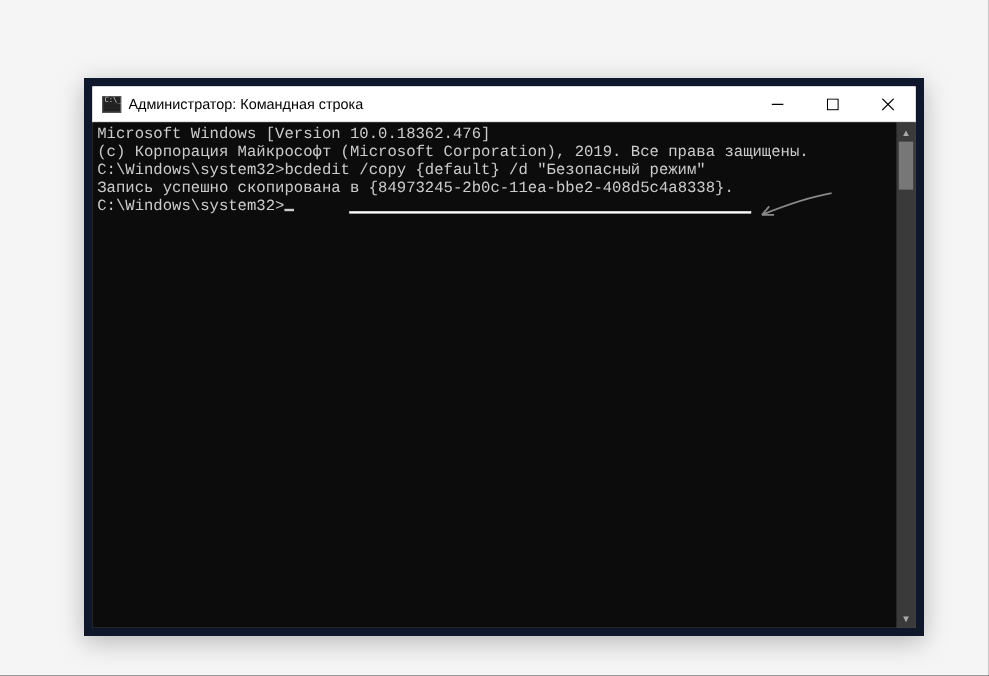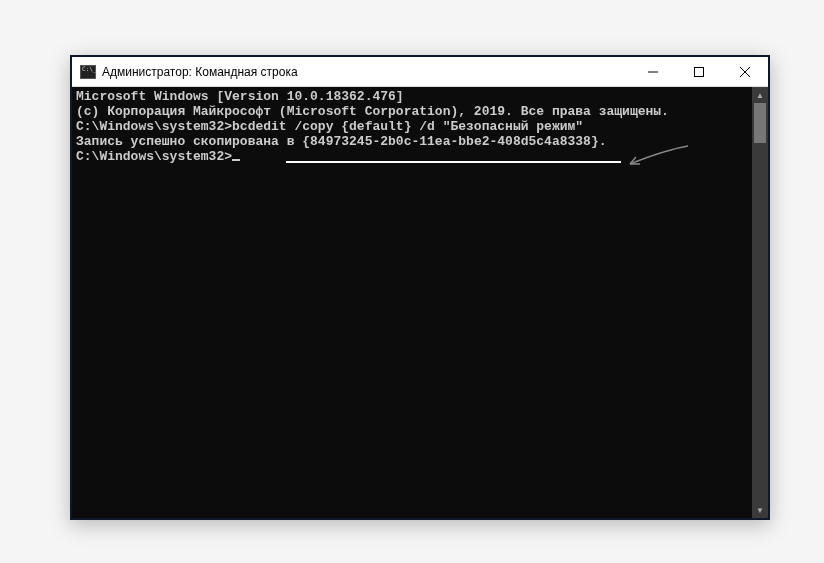--- a/index.html
+++ b/index.html
@@ -6,25 +6,25 @@
     body {
       width: 824px;
       height: 563px;
       background: #f5f5f5;
       font-family: "Segoe UI", Tahoma, sans-serif;
       position: relative;
     }
     .window {
       position: absolute;
       left: 70px;
-      top: 55px;
+      top: 65px;
       width: 700px;
       height: 465px;
       background: #fff;
-      border: 2px solid #0f172a;
+      border: 7px solid #0f172a;
       box-shadow: 0 5px 20px rgba(0,0,0,0.25);
       display: flex;
       flex-direction: column;
     }
     .titlebar {
       height: 30px;
       background: #fff;
       display: flex;
       align-items: center;
       border-bottom: 1px solid #ddd;
@@ -69,21 +69,20 @@
       font-size: 10px;
       color: #000;
       font-family: "Segoe UI Symbol", sans-serif;
     }
     .win-btn svg { width: 10px; height: 10px; }
     .console-wrap {
       flex: 1;
       display: flex;
       background: #0c0c0c;
       position: relative;
-      font-weight: bold;
     }
     .console {
       flex: 1;
       background: #0c0c0c;
       color: #cccccc;
       font-family: "Consolas", "Courier New", monospace;
       font-size: 13px;
       line-height: 15px;
       padding: 2px 4px;
       white-space: pre;

